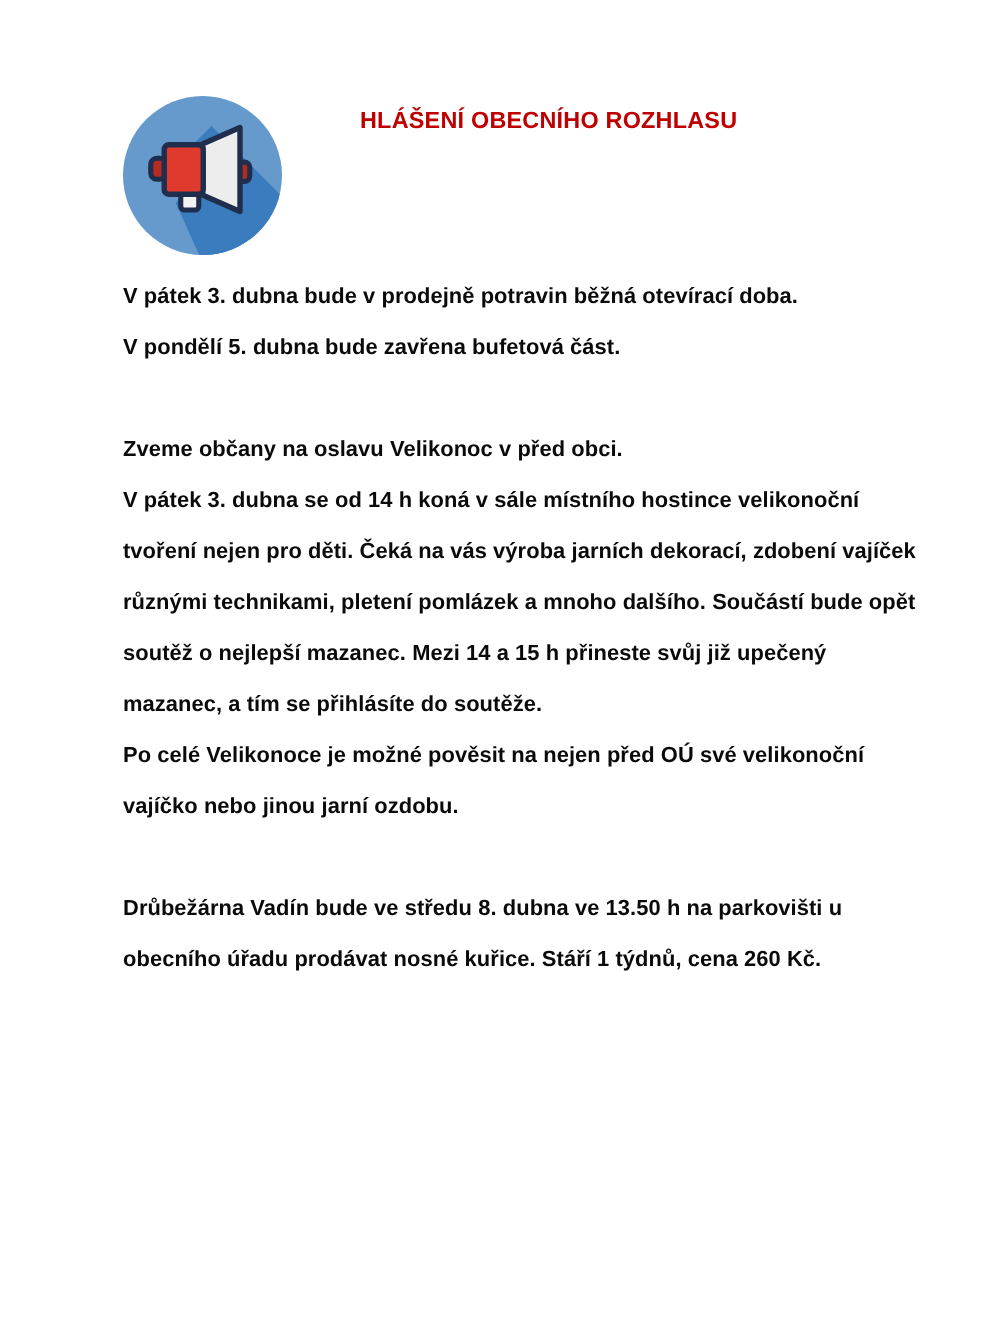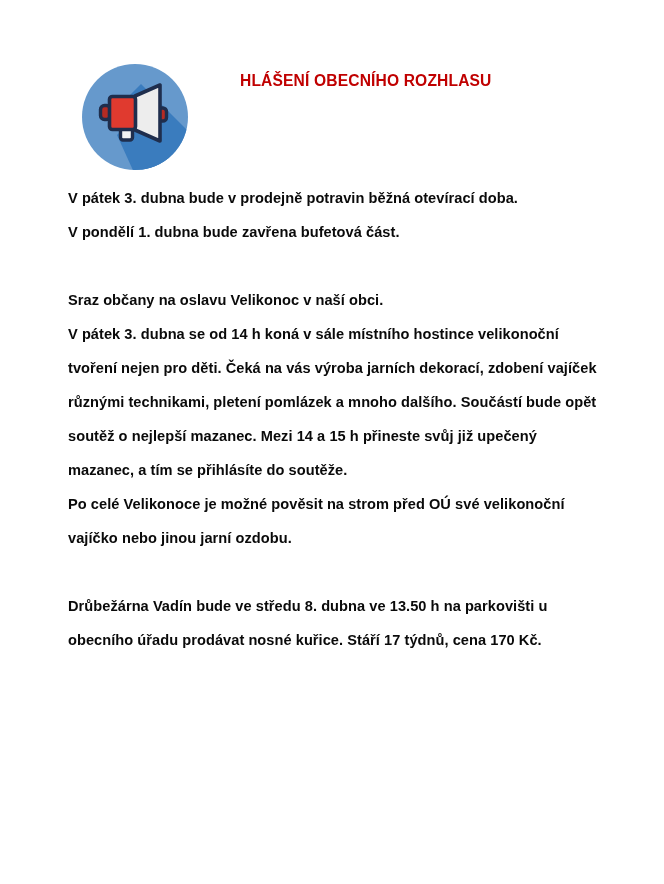--- a/index.html
+++ b/index.html
@@ -56,21 +56,21 @@
     font-weight: bold;
     font-size: 15.6px;
     letter-spacing: 0.15px;
     line-height: 26px;
     white-space: nowrap;
   }
 
   
   .body-text {
     position: absolute;
-    left: 68px;
+    left: 82px;
     top: 181px;
     width: 530px;
   }
 
   .para {
     margin: 0 0 34px 0;
   }
   .para:last-child {
     margin-bottom: 0;
   }
@@ -123,28 +123,28 @@
 
     <div class="title-block">
       <div class="title-line">HLÁŠENÍ OBECNÍHO ROZHLASU</div>
     </div>
   </div>
 
   <div class="body-text">
 
     <div class="para">
       <p>V pátek 3. dubna bude v prodejně potravin běžná otevírací doba.</p>
-      <p>V pondělí 1. dubna bude zavřena bufetová část.</p>
+      <p>V pondělí 5. dubna bude zavřena bufetová část.</p>
     </div>
 
     <div class="para">
-      <p>Sraz občany na oslavu Velikonoc v naší obci.</p>
+      <p>Zveme občany na oslavu Velikonoc v před obci.</p>
       <p>V pátek 3. dubna se od 14 h koná v sále místního hostince velikonoční tvoření nejen pro děti. Čeká na vás výroba jarních dekorací, zdobení vajíček různými technikami, pletení pomlázek a mnoho dalšího. Součástí bude opět soutěž o nejlepší mazanec. Mezi 14 a 15 h přineste svůj již upečený mazanec, a tím se přihlásíte do soutěže.</p>
-      <p>Po celé Velikonoce je možné pověsit na strom před OÚ své velikonoční vajíčko nebo jinou jarní ozdobu.</p>
+      <p>Po celé Velikonoce je možné pověsit na nejen před OÚ své velikonoční vajíčko nebo jinou jarní ozdobu.</p>
     </div>
 
     <div class="para">
-      <p>Drůbežárna Vadín bude ve středu 8. dubna ve 13.50 h na parkovišti u obecního úřadu prodávat nosné kuřice. Stáří 17 týdnů, cena 170 Kč.</p>
+      <p>Drůbežárna Vadín bude ve středu 8. dubna ve 13.50 h na parkovišti u obecního úřadu prodávat nosné kuřice. Stáří 1 týdnů, cena 260 Kč.</p>
     </div>
 
   </div>
 
 </div>
 
 </body></html>

